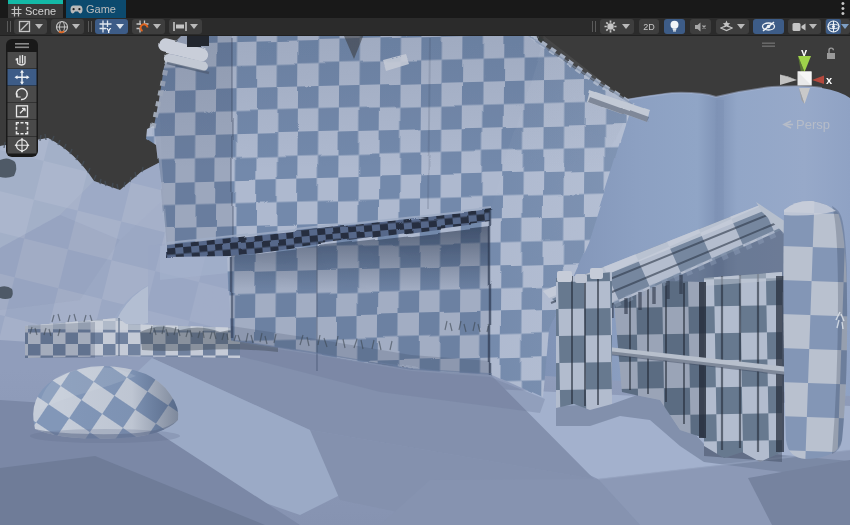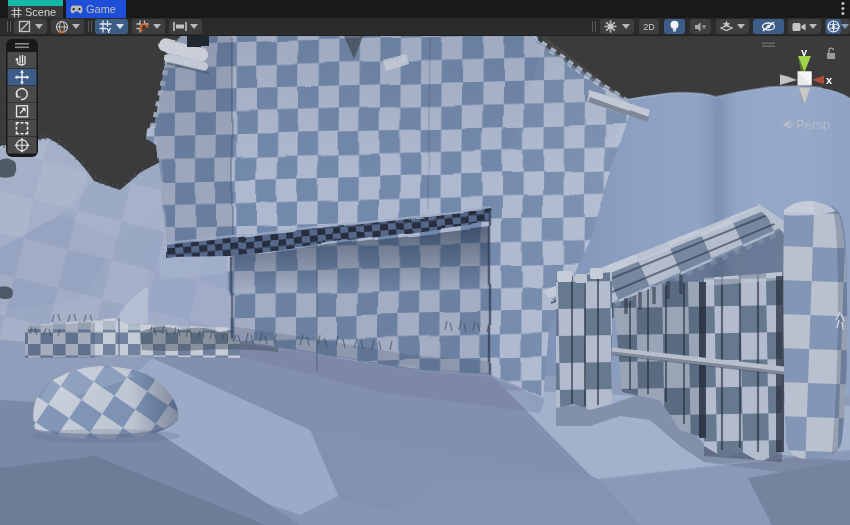--- a/index.html
+++ b/index.html
@@ -2,22 +2,22 @@
 <html><head>
 <meta charset="utf-8">
 <style>
   html,body{margin:0;padding:0;width:850px;height:525px;overflow:hidden;background:#191919;
     font-family:"Liberation Sans",sans-serif;}
   #root{position:relative;width:850px;height:525px;}
   #scene{position:absolute;left:0;top:0;}
   
   #tabbar{position:absolute;left:0;top:0;width:850px;height:18px;background:#191919;z-index:5;}
   .tab{position:absolute;top:0;height:18px;display:flex;align-items:center;color:#d2d2d2;font-size:11px;}
-  #tabScene{left:8px;width:55px;background:#383838;border-top:6px solid #14b8a6;box-sizing:border-box;padding-left:3px;}
-  #tabGame{left:66px;width:56px;background:#1d4ed8;color:#bdbdbd;padding-left:4px;text-align:center;}
+  #tabScene{left:8px;width:55px;background:#383838;border-top:4px solid #14b8a6;box-sizing:border-box;padding-left:3px;}
+  #tabGame{left:66px;width:56px;background:#0c4a6e;color:#bdbdbd;padding-left:4px;text-align:center;}
   .tabicon{margin-right:3px;display:inline-block;}
   #kebab{position:absolute;right:4px;top:1px;color:#c8c8c8;font-size:11px;letter-spacing:0;line-height:5px;width:6px;text-align:center;}
   
   #toolbar{position:absolute;left:0;top:18px;width:850px;height:18px;background:#2b2b2b;border-bottom:1px solid #202020;box-sizing:border-box;z-index:5;}
   .tbtn{position:absolute;top:1px;height:15px;background:#3e3e3e;border-radius:3px;display:flex;align-items:center;justify-content:space-evenly;}
   .tbtn.blue{background:#3d5c87;}
   .handle{position:absolute;top:3px;width:1px;height:11px;background:#5a5a5a;}
   .arrow{width:0;height:0;border-left:4px solid transparent;border-right:4px solid transparent;border-top:5px solid #b9b9b9;}
   .arrow.w{border-top-color:#dfe6ee;}
 </style>

